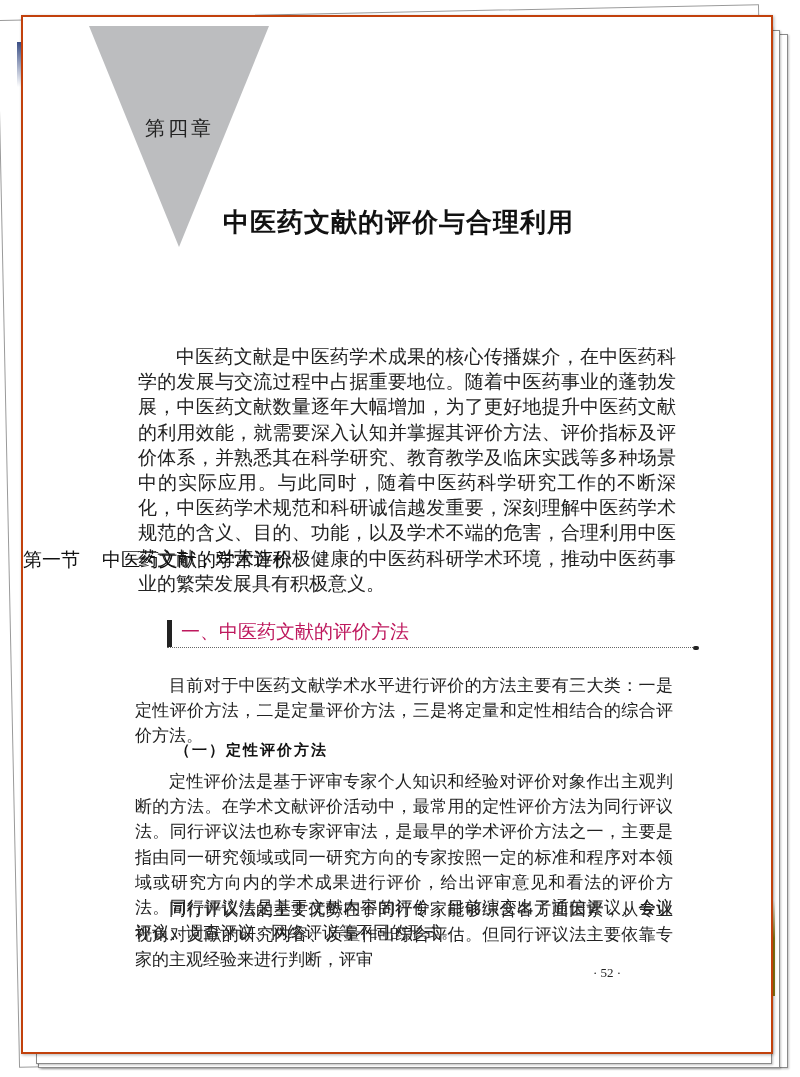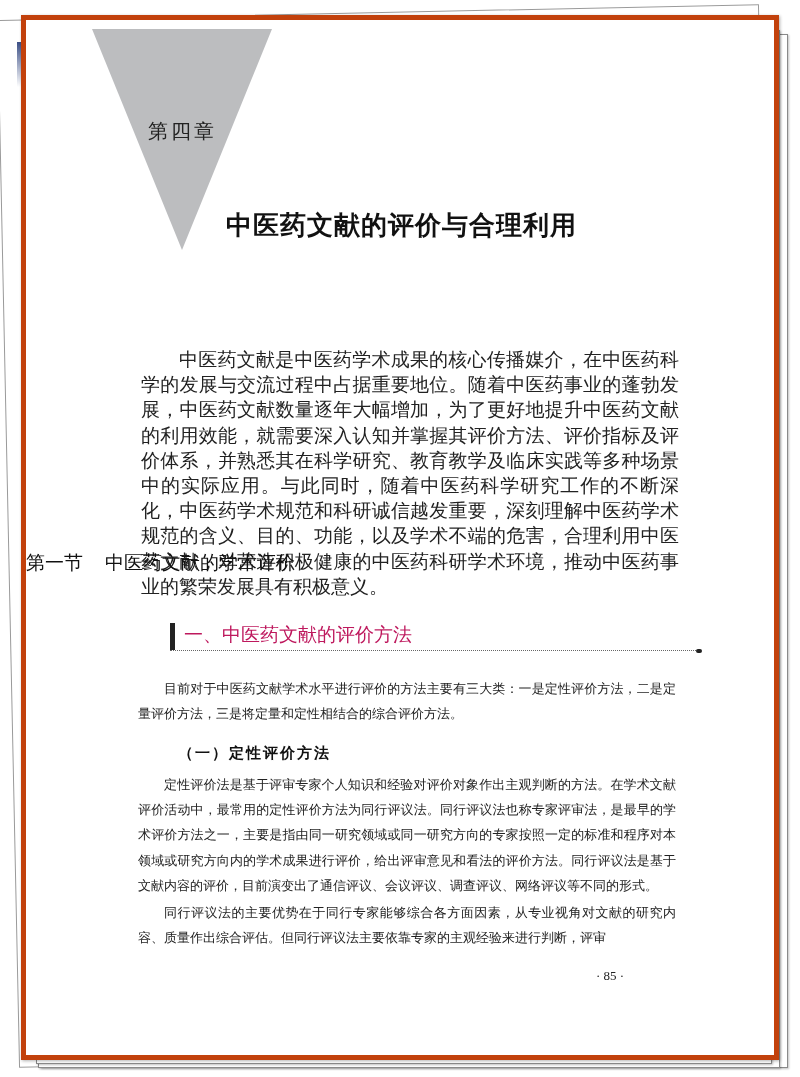--- a/index.html
+++ b/index.html
@@ -26,21 +26,21 @@
     position: absolute; left: 17px; top: 42px; width: 5px; height: 45px;
     background: linear-gradient(#3b4f86, rgba(59,79,134,0));
   }
   .olive-strip {
     position: absolute; left: 769px; top: 900px; width: 6px; height: 96px;
     background: linear-gradient(rgba(138,122,22,0), #8a7a16 40%, #8a7a16);
   }
   
   .page {
     position: absolute; left: 21px; top: 15px; width: 748px; height: 1035px;
-    background: #fff; border: 5px solid #c2410c;
+    background: #fff; border: 2px solid #c2410c;
     box-shadow: 1px 1px 3px rgba(0,0,0,0.3);
   }
   .chapter-triangle {
     position: absolute; left: 66px; top: 9px; width: 0; height: 0;
     border-left: 90px solid transparent; border-right: 90px solid transparent;
     border-top: 221px solid #bcbdbf;
   }
   .chapter-label {
     position: absolute; left: 122px; top: 98px; font-size: 20px; color: #222;
     letter-spacing: 3px;
@@ -69,21 +69,21 @@
   }
   .sub-heading .text {
     position: absolute; left: 14px; top: 2px; font-size: 19px; color: #be185d;
   }
   .sub-heading .end-dot {
     position: absolute; right: -4px; bottom: -3px; width: 6px; height: 4px;
     background: #222; border-radius: 2px;
   }
   .para {
     position: absolute; left: 112px; width: 538px; margin: 0;
-    font-size: 13px; line-height: 25.2px; color: #222; text-align: justify;
+    font-size: 17px; line-height: 25.2px; color: #222; text-align: justify;
     text-indent: 2em;
   }
   .p1 { top: 656px; }
   .h3 {
     position: absolute; left: 152px; top: 724px; font-size: 15px; font-weight: bold;
     color: #111; letter-spacing: 2px;
   }
   .p2 { top: 752px; }
   .p3 { top: 880px; }
   .page-number {
@@ -118,14 +118,14 @@
     <div class="end-dot"></div>
   </div>
 
   <p class="para p1">目前对于中医药文献学术水平进行评价的方法主要有三大类：一是定性评价方法，二是定量评价方法，三是将定量和定性相结合的综合评价方法。</p>
 
   <div class="h3">（一）定性评价方法</div>
 
   <p class="para p2">定性评价法是基于评审专家个人知识和经验对评价对象作出主观判断的方法。在学术文献评价活动中，最常用的定性评价方法为同行评议法。同行评议法也称专家评审法，是最早的学术评价方法之一，主要是指由同一研究领域或同一研究方向的专家按照一定的标准和程序对本领域或研究方向内的学术成果进行评价，给出评审意见和看法的评价方法。同行评议法是基于文献内容的评价，目前演变出了通信评议、会议评议、调查评议、网络评议等不同的形式。</p>
   <p class="para p3">同行评议法的主要优势在于同行专家能够综合各方面因素，从专业视角对文献的研究内容、质量作出综合评估。但同行评议法主要依靠专家的主观经验来进行判断，评审</p>
 
-  <div class="page-number">· 85 ·</div>
+  <div class="page-number">· 52 ·</div>
 </div>
 
 </body></html>

